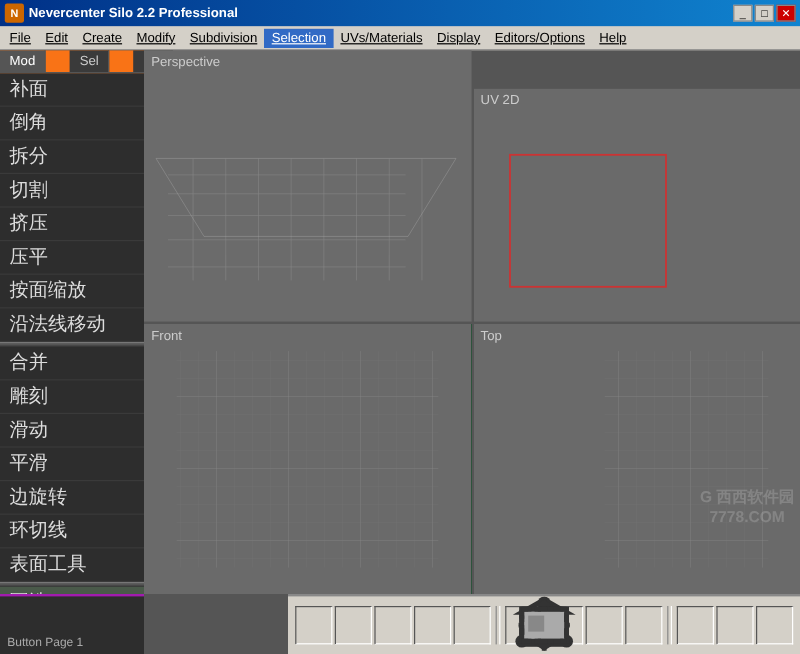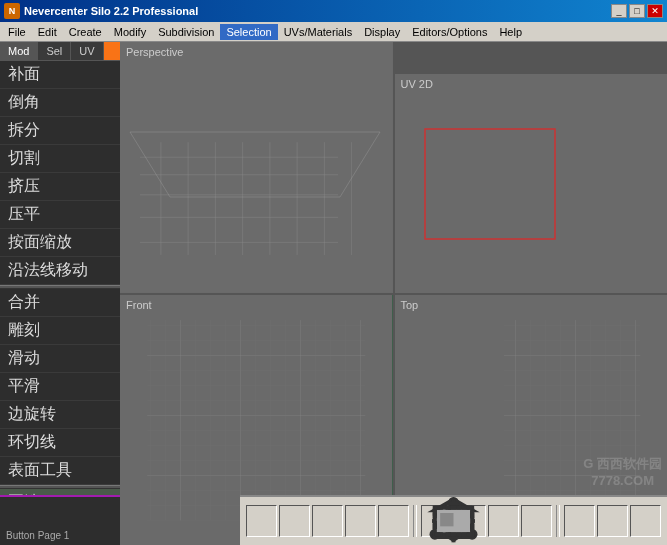--- a/index.html
+++ b/index.html
@@ -67,20 +67,21 @@
       display: flex;
       align-items: center;
       border-bottom: 1px solid #888;
       padding: 0 2px;
     }
     .menu-item {
       padding: 2px 6px;
       cursor: pointer;
       font-size: 11px;
       color: #000;
+      text-decoration: underline;
     }
     .menu-item.active { background: #316ac5; color: white; }
 
     
     #main {
       display: flex;
       height: calc(545px - 22px - 20px);
     }
 
     
@@ -88,20 +89,21 @@
       width: 120px;
       background: #2d2d2d;
       display: flex;
       flex-direction: column;
       flex-shrink: 0;
     }
     #sidebar-tabs {
       display: flex;
       background: #f97316;
       border-bottom: 1px solid #555;
+      gap: 20px;
     }
     .sidebar-tab {
       padding: 3px 8px;
       cursor: pointer;
       font-size: 11px;
       color: #ccc;
       background: #3a3a3a;
       border-right: 1px solid #555;
     }
     .sidebar-tab.active {
@@ -288,21 +290,21 @@
       <div class="sidebar-divider"></div>
       <div class="sidebar-item highlight">圈选</div>
       <div class="sidebar-item">衰减选择</div>
     </div>
 
     <div id="status-bar">
       <span id="status-text">Button Page 1</span>
     </div>
   </div>
 
-  <div id="viewports" style="position:relative; ">
+  <div id="viewports" style="position:relative; padding-bottom:50px;">
 
     <div class="viewport" id="vp-perspective">
       <span class="viewport-label">Perspective</span>
       <svg xmlns="http://www.w3.org/2000/svg">
         <defs>
           <pattern id="grid-persp" width="20" height="20" patternUnits="userSpaceOnUse">
             <path d="M 20 0 L 0 0 0 20" fill="none" stroke="#888" stroke-width="0.3" opacity="0.5"></path>
           </pattern>
         </defs>
 

